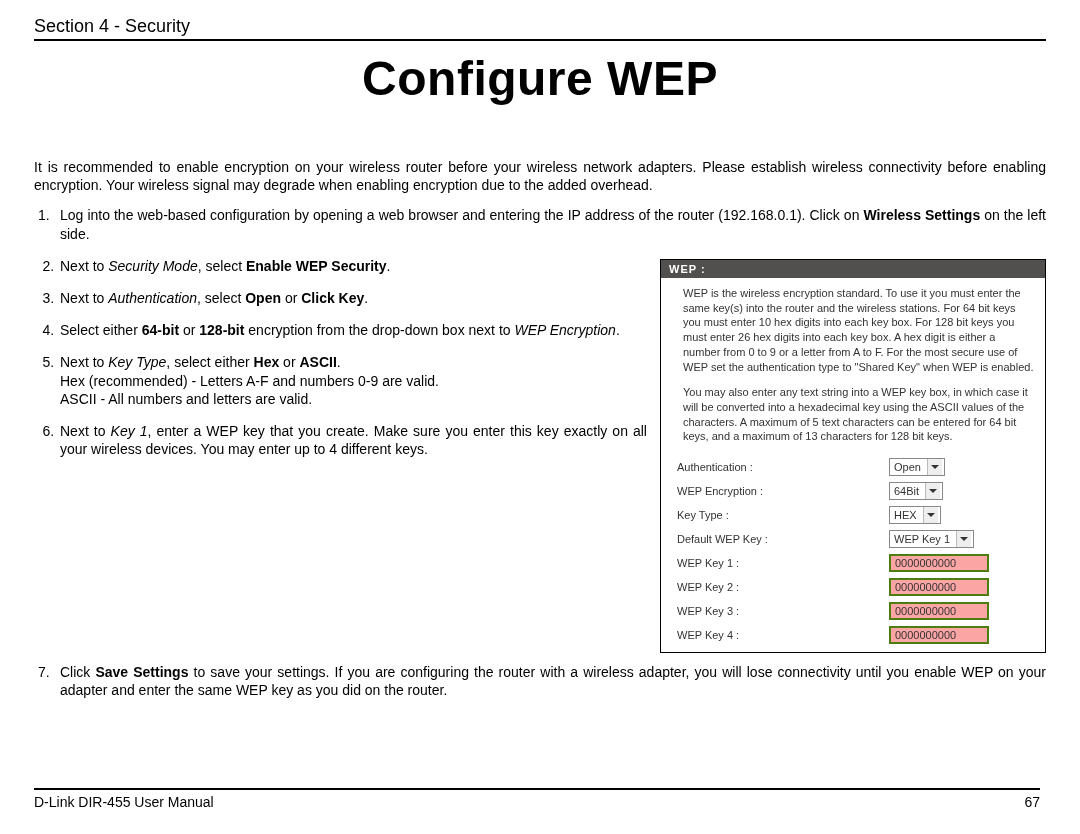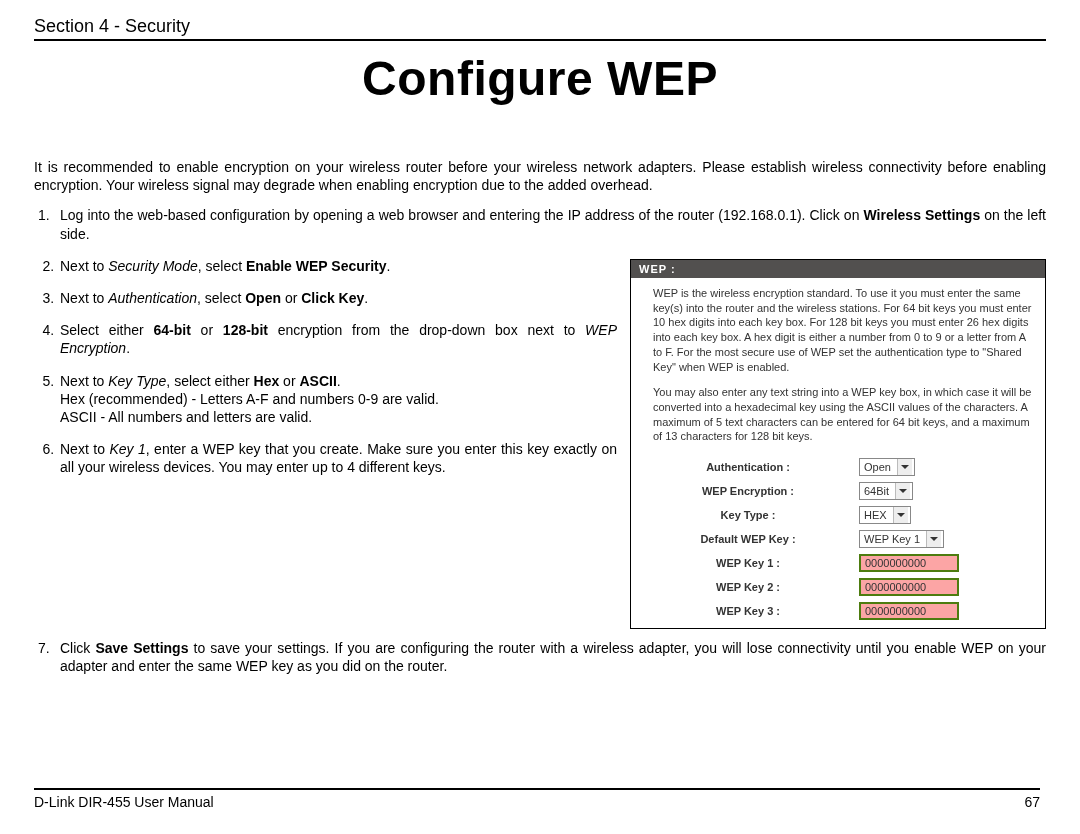--- a/index.html
+++ b/index.html
@@ -37,21 +37,21 @@
   .intro {
     font-size: 14px;
     text-align: justify;
     line-height: 1.3;
     margin-bottom: 12px;
   }
   .em { font-style: italic; }
   .b { font-weight: 700; }
   
   .wep-panel {
-    width: 416px;
+    width: 386px;
     border: 1px solid #000;
     font-family: Verdana, Arial, sans-serif;
     font-size: 11px;
     color: #333;
     background: #fff;
     margin-top: 2px;
   }
   .wep-titlebar {
     background: #52504f;
     color: #fff;
@@ -70,23 +70,22 @@
   .wep-form {
     width: 100%;
     font-size: 11px;
   }
   .wep-form td {
     padding: 2px 4px;
     vertical-align: middle;
     white-space: nowrap;
   }
   .wep-form td.lbl {
-    text-align: center;
+    text-align: left;
     width: 210px;
-    font-weight: bold;
   }
   .sel {
     display: inline-flex;
     align-items: center;
     border: 1px solid #888;
     background: #fff;
     height: 18px;
     padding: 0 2px 0 4px;
     font-size: 11px;
     min-width: 52px;
@@ -255,20 +254,24 @@
             <td><span class="txt">0000000000</span></td>
           </tr>
           <tr>
             <td class="lbl">WEP Key 2 :</td>
             <td><span class="txt">0000000000</span></td>
           </tr>
           <tr>
             <td class="lbl">WEP Key 3 :</td>
             <td><span class="txt">0000000000</span></td>
           </tr>
+          <tr>
+            <td class="lbl">WEP Key 4 :</td>
+            <td><span class="txt">0000000000</span></td>
+          </tr>
         </tbody>
           </table>
       </div>
     </div>
   </div>
 
   <div class="step-full">
     <span class="num">7.</span>
     <span>Click </span><span class="b">Save Settings</span><span> to save your settings. If you are configuring the router with a wireless adapter, you will lose connectivity until you enable WEP on your adapter and enter the same WEP key as you did on the router.</span>
   </div>

